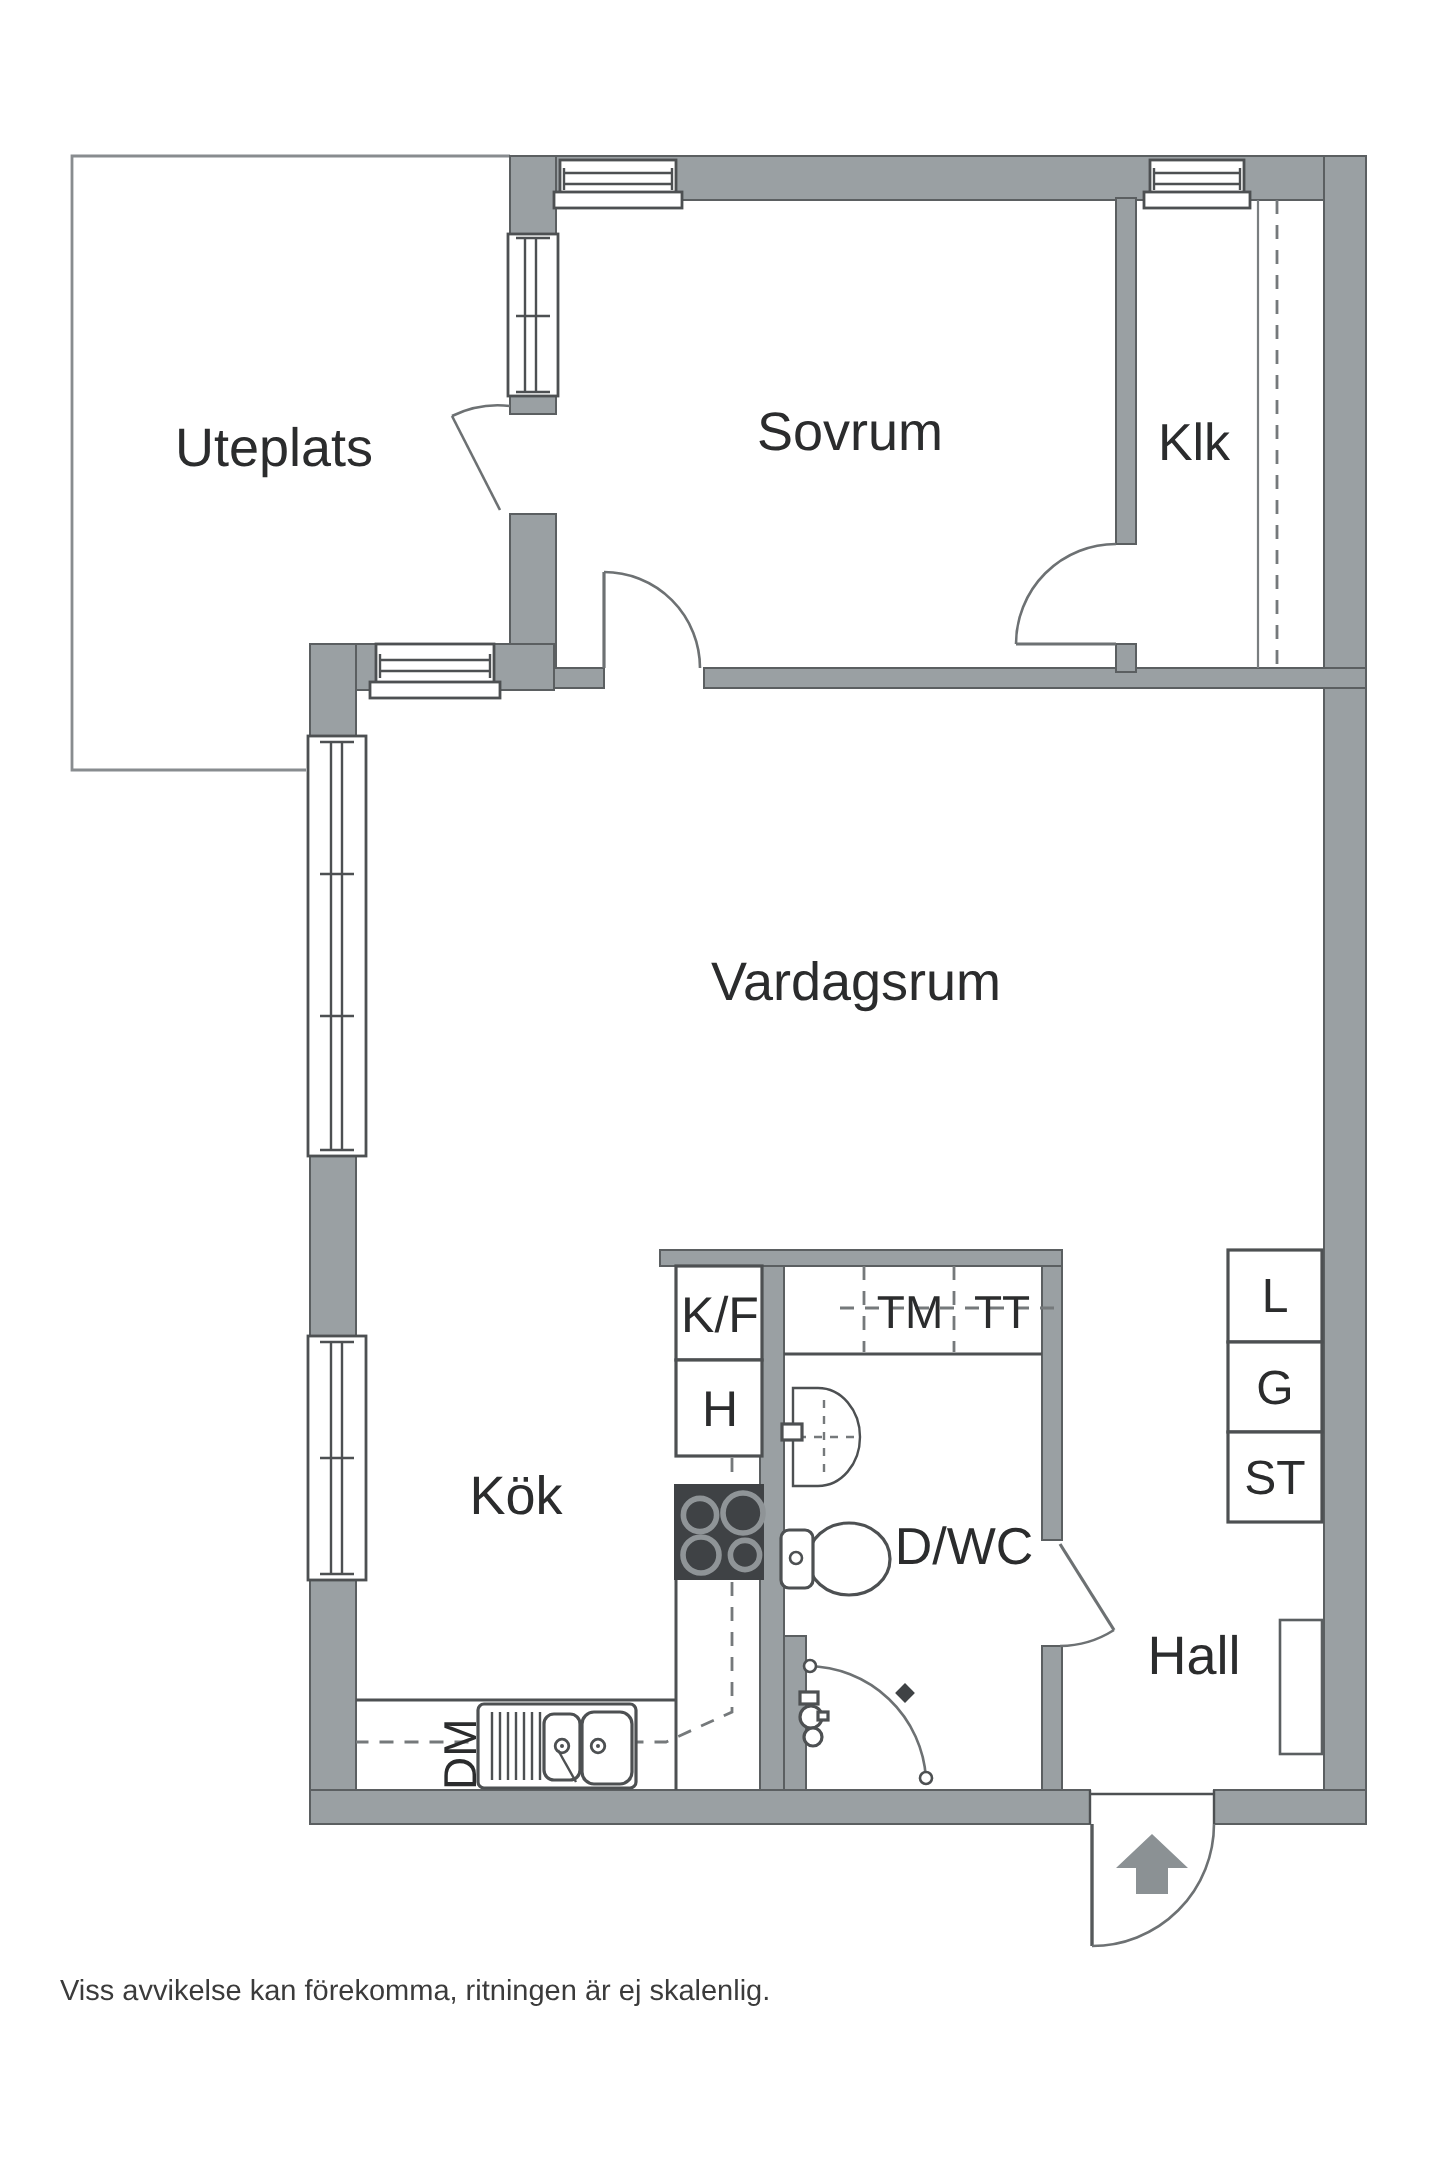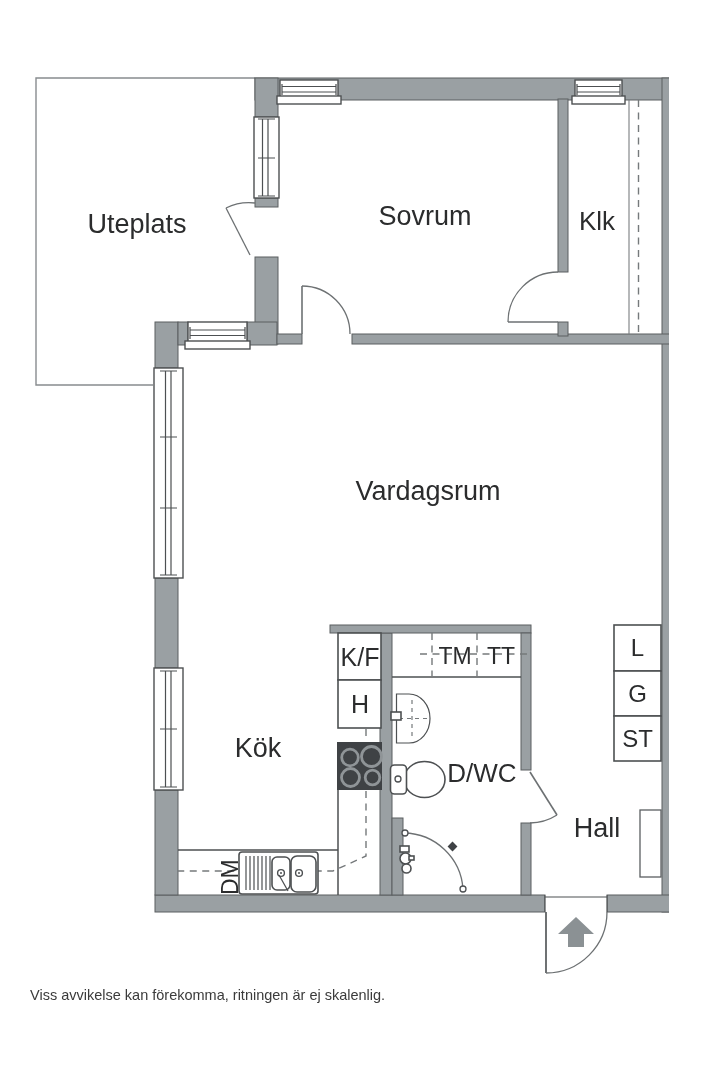--- a/index.html
+++ b/index.html
@@ -1,16 +1,16 @@
 <!DOCTYPE html>
 <html><head>
 <meta charset="utf-8">
 <style>
   html,body{margin:0;padding:0;background:#ffffff;}
-  .canvas{position:relative;width:669px;height:1080px;background:#ffffff;overflow:hidden;
+  .canvas{position:relative;width:720px;height:1080px;background:#ffffff;overflow:hidden;
           font-family:"Liberation Sans", sans-serif;}
   svg{position:absolute;left:0;top:0;}
   text{fill:#2b2c2d;font-family:"Liberation Sans", sans-serif;}
   .t27{font-size:27px;}
   .t26{font-size:26px;}
   .t25{font-size:25px;}
   .t24{font-size:24px;}
   .t23{font-size:23px;}
   .t14{font-size:14.5px;fill:#3b3b3b;}
   .walls rect{fill:#9aa0a3;stroke:#5b5f61;stroke-width:1;}

